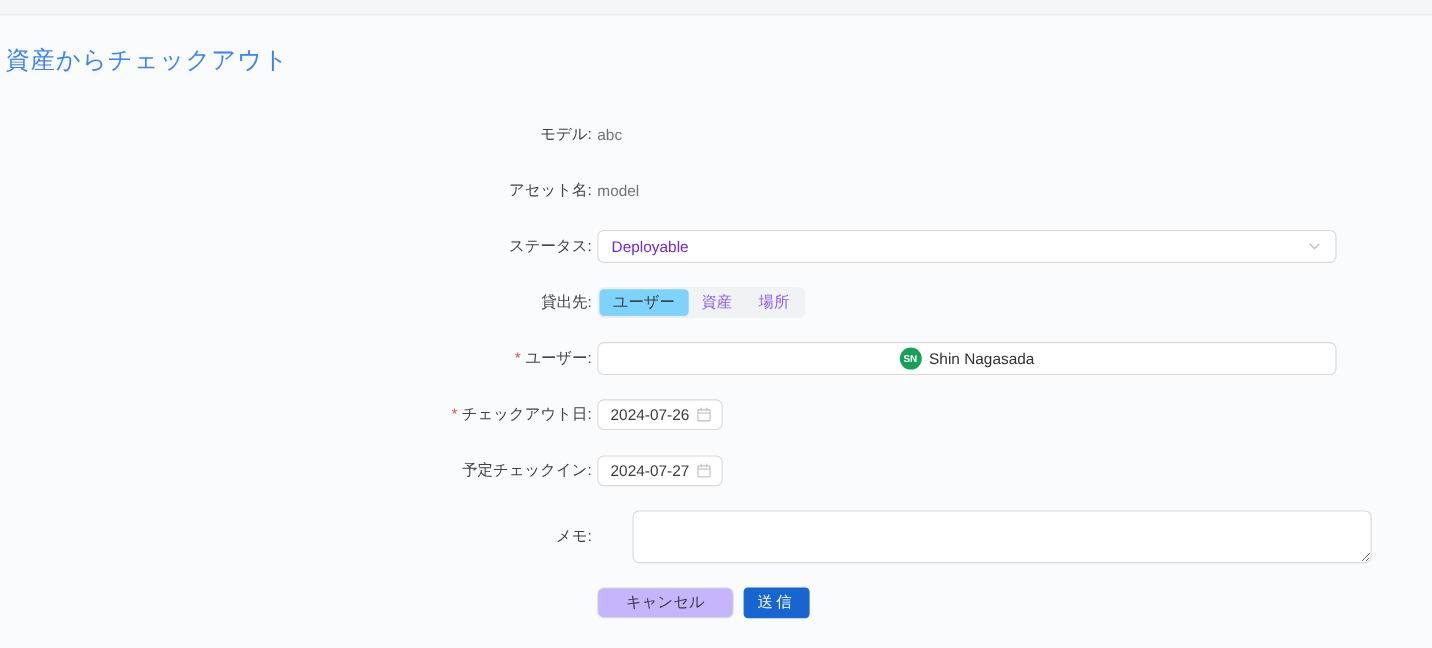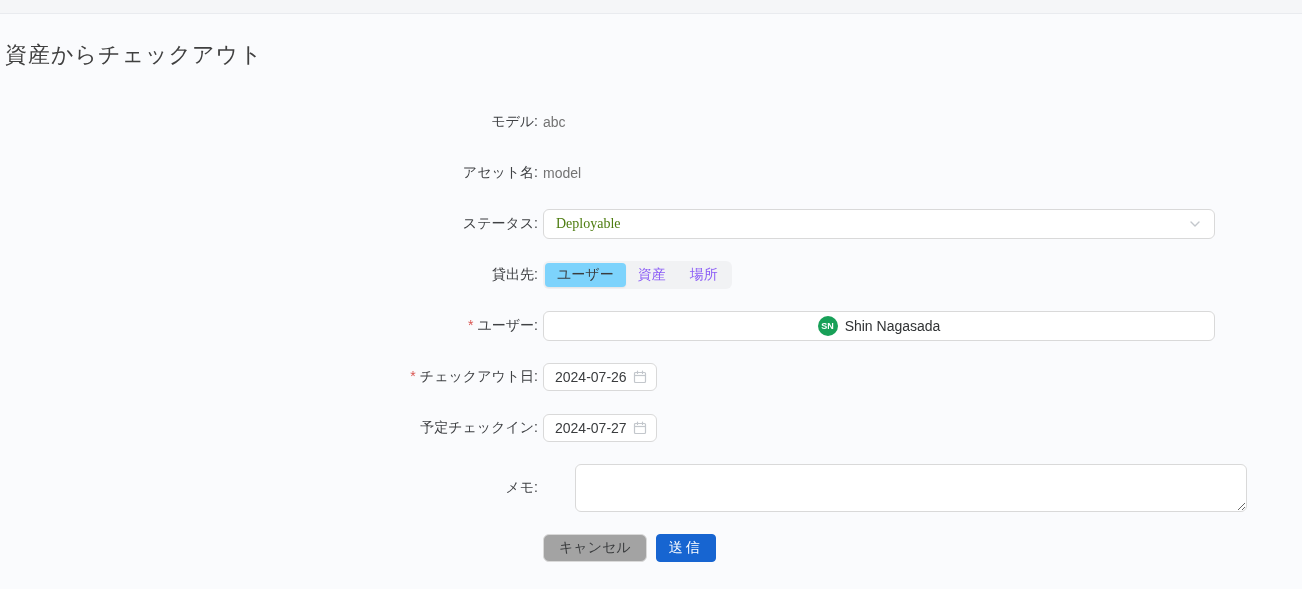--- a/index.html
+++ b/index.html
@@ -11,21 +11,21 @@
   }
   .topbar {
     height: 14px;
     background: #f5f6f8;
     border-bottom: 1px solid #e9ebef;
   }
   .page-title {
     margin: 26px 0 0 5px;
     font-size: 22px;
     font-weight: 400;
-    color: #404040;
+    color: #3b82f6;
     letter-spacing: 1px;
   }
   .form { margin-top: 37px; }
   .form-row {
     display: flex;
     align-items: center;
     min-height: 30px;
     margin-bottom: 21px;
     margin-top: 16px;
   }
@@ -40,23 +40,22 @@
   }
   .required-marker { color: #d9534f; margin-right: 4px; font-size: 14px; }
   .value-text { font-size: 14px; color: #737373; }
   .select-box {
     width: 672px; height: 30px;
     background: #ffffff;
     border: 1px solid #d9d9d9;
     border-radius: 6px;
     display: flex; align-items: center;
     padding: 0 12px;
-    font-size: 14px; color: #4d7c0f;
-    cursor: pointer;
-    font-family: Liberation Serif, serif;
+    font-size: 14px; color: #6d28d9;
+    cursor: pointer;
   }
   .chevron-icon { margin-left: auto; display: flex; align-items: center; }
   .segmented {
     display: inline-flex;
     align-items: center;
     background: #f1f2f4;
     border-radius: 6px;
     padding: 2px;
     font-size: 14px;
   }
@@ -115,25 +114,25 @@
     font-family: "Liberation Sans", "DejaVu Sans", sans-serif;
     outline: none;
   }
   .btn {
     height: 28px;
     font-size: 14px;
     display: inline-flex; align-items: center; justify-content: center;
     cursor: pointer;
   }
   .btn-cancel {
-    background: #a3a3a3;
+    background: #c4b5fd;
     border: 1px solid #d9d9d9;
     border-radius: 6px;
     color: #3a3c3e;
-    padding: 0 15px;
+    padding: 0 25px;
   }
   .btn-submit {
     background: #1765d1;
     border: 1px solid #1765d1;
     border-radius: 4px;
     color: #ffffff;
     padding: 0 12px;
     letter-spacing: 3px;
     margin-left: 9px;
   }

